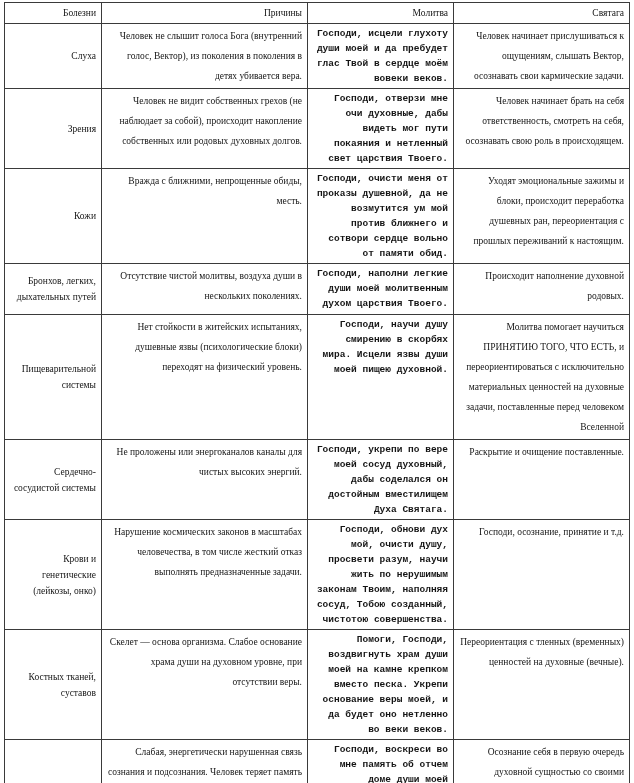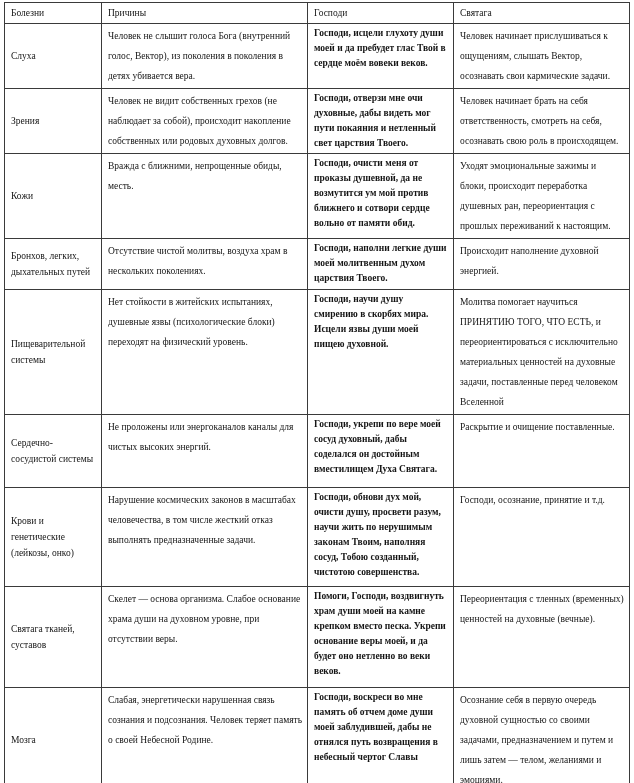--- a/index.html
+++ b/index.html
@@ -17,39 +17,40 @@
   table.doc-table{
     position:absolute; left:4px; top:2px;
     width:625px;
     border-collapse:collapse;
     table-layout:fixed;
   }
   .doc-table th, .doc-table td{
     border:1px solid #3a3a3a;
     font-size:9.5px;
     font-weight:normal;
-    text-align:left;
+    text-align:right;
     vertical-align:top;
     padding:2px 5px 2px 6px;
     overflow:hidden;
     word-wrap:break-word;
   }
   .doc-table thead th{
     height:16px;
     vertical-align:middle;
     line-height:12px;
   }
   .doc-table td{ line-height:20px; }
   .doc-table td.c-disease{
     vertical-align:middle;
     line-height:16px;
   }
   .doc-table td.c-prayer{
     font-weight:bold;
     line-height:15px;
+    font-family:Liberation Mono, monospace;
   }
   
   tbody tr:nth-child(1){height:64px;}
   tbody tr:nth-child(2){height:63px;}
   tbody tr:nth-child(3){height:84px;}
   tbody tr:nth-child(4){height:51px;}
   tbody tr:nth-child(5){height:106px;}
   tbody tr:nth-child(6){height:73px;}
   tbody tr:nth-child(7){height:99px;}
   tbody tr:nth-child(8){height:101px;}
@@ -63,21 +64,21 @@
     <colgroup>
       <col style="width:97px">
       <col style="width:206px">
       <col style="width:146px">
       <col style="width:176px">
     </colgroup>
     <thead>
       <tr>
         <th>Болезни</th>
         <th>Причины</th>
-        <th>Господи</th>
+        <th>Молитва</th>
         <th>Святага</th>
       </tr>
     </thead>
     <tbody id="table-body">
   <tr>
     <td class="c-disease">Слуха</td>
     <td class="c-cause">Человек не слышит голоса Бога (внутренний голос, Вектор), из поколения в поколения в детях убивается вера.</td>
     <td class="c-prayer">Господи, исцели глухоту души моей и да пребудет глас Твой в сердце моём вовеки веков.</td>
     <td class="c-action">Человек начинает прислушиваться к ощущениям, слышать Вектор, осознавать свои кармические задачи.</td>
   </tr>
@@ -91,23 +92,23 @@
 
   <tr>
     <td class="c-disease">Кожи</td>
     <td class="c-cause">Вражда с ближними, непрощенные обиды, месть.</td>
     <td class="c-prayer">Господи, очисти меня от проказы душевной, да не возмутится ум мой против ближнего и сотвори сердце вольно от памяти обид.</td>
     <td class="c-action">Уходят эмоциональные зажимы и блоки, происходит переработка душевных ран, переориентация с прошлых переживаний к настоящим.</td>
   </tr>
 
   <tr>
     <td class="c-disease">Бронхов, легких, дыхательных путей</td>
-    <td class="c-cause">Отсутствие чистой молитвы, воздуха храм в нескольких поколениях.</td>
+    <td class="c-cause">Отсутствие чистой молитвы, воздуха души в нескольких поколениях.</td>
     <td class="c-prayer">Господи, наполни легкие души моей молитвенным духом царствия Твоего.</td>
-    <td class="c-action">Происходит наполнение духовной энергией.</td>
+    <td class="c-action">Происходит наполнение духовной родовых.</td>
   </tr>
 
   <tr>
     <td class="c-disease">Пищеварительной системы</td>
     <td class="c-cause">Нет стойкости в житейских испытаниях, душевные язвы (психологические блоки) переходят на физический уровень.</td>
     <td class="c-prayer">Господи, научи душу смирению в скорбях мира. Исцели язвы души моей пищею духовной.</td>
     <td class="c-action">Молитва помогает научиться ПРИНЯТИЮ ТОГО, ЧТО ЕСТЬ, и переориентироваться с исключительно материальных ценностей на духовные задачи, поставленные перед человеком Вселенной</td>
   </tr>
 
   <tr>
@@ -118,21 +119,21 @@
   </tr>
 
   <tr>
     <td class="c-disease">Крови и генетические (лейкозы, онко)</td>
     <td class="c-cause">Нарушение космических законов в масштабах человечества, в том числе жесткий отказ выполнять предназначенные задачи.</td>
     <td class="c-prayer">Господи, обнови дух мой, очисти душу, просвети разум, научи жить по нерушимым законам Твоим, наполняя сосуд, Тобою созданный, чистотою совершенства.</td>
     <td class="c-action">Господи, осознание, принятие и т.д.</td>
   </tr>
 
   <tr>
-    <td class="c-disease">Святага тканей, суставов</td>
+    <td class="c-disease">Костных тканей, суставов</td>
     <td class="c-cause">Скелет — основа организма. Слабое основание храма души на духовном уровне, при отсутствии веры.</td>
     <td class="c-prayer">Помоги, Господи, воздвигнуть храм души моей на камне крепком вместо песка. Укрепи основание веры моей, и да будет оно нетленно во веки веков.</td>
     <td class="c-action">Переориентация с тленных (временных) ценностей  на духовные (вечные).</td>
   </tr>
 
   <tr>
     <td class="c-disease">Мозга</td>
     <td class="c-cause">Слабая, энергетически нарушенная связь сознания и подсознания. Человек теряет память о своей Небесной Родине.</td>
     <td class="c-prayer">Господи, воскреси во мне память об отчем доме души моей заблудившей, дабы не отнялся путь возвращения в небесный чертог Славы</td>
     <td class="c-action">Осознание себя в первую очередь духовной сущностью со своими задачами, предназначением и путем и лишь затем — телом, желаниями и эмоциями.</td>

